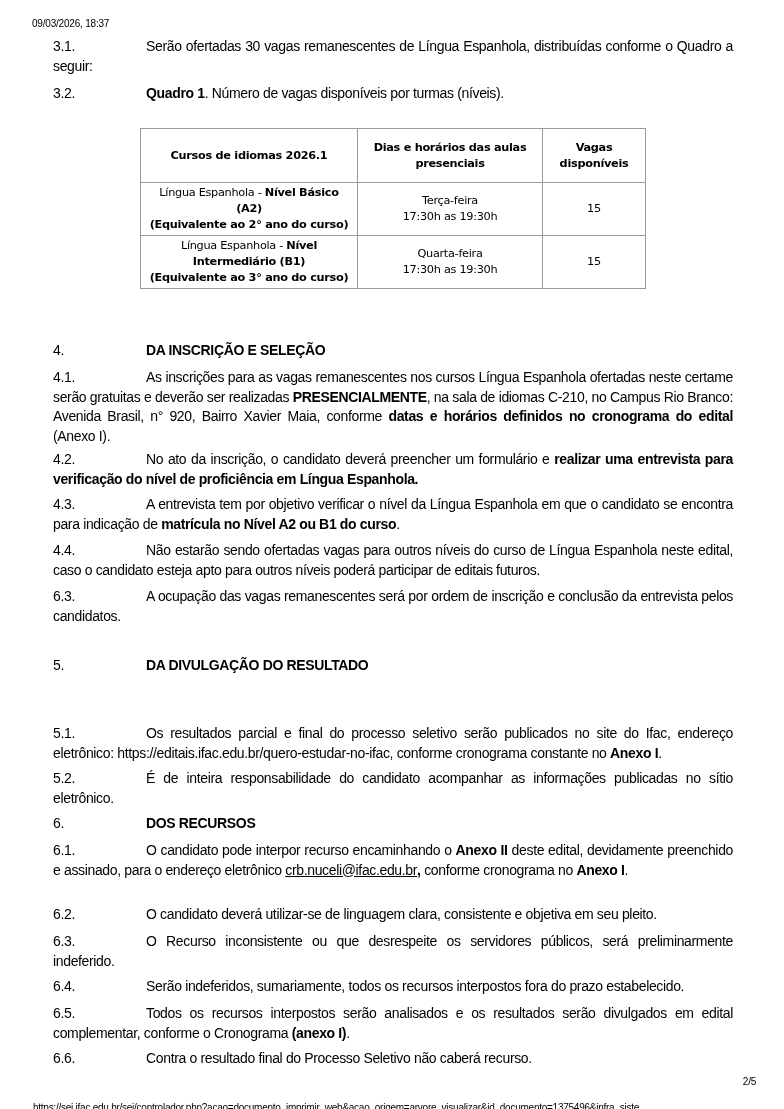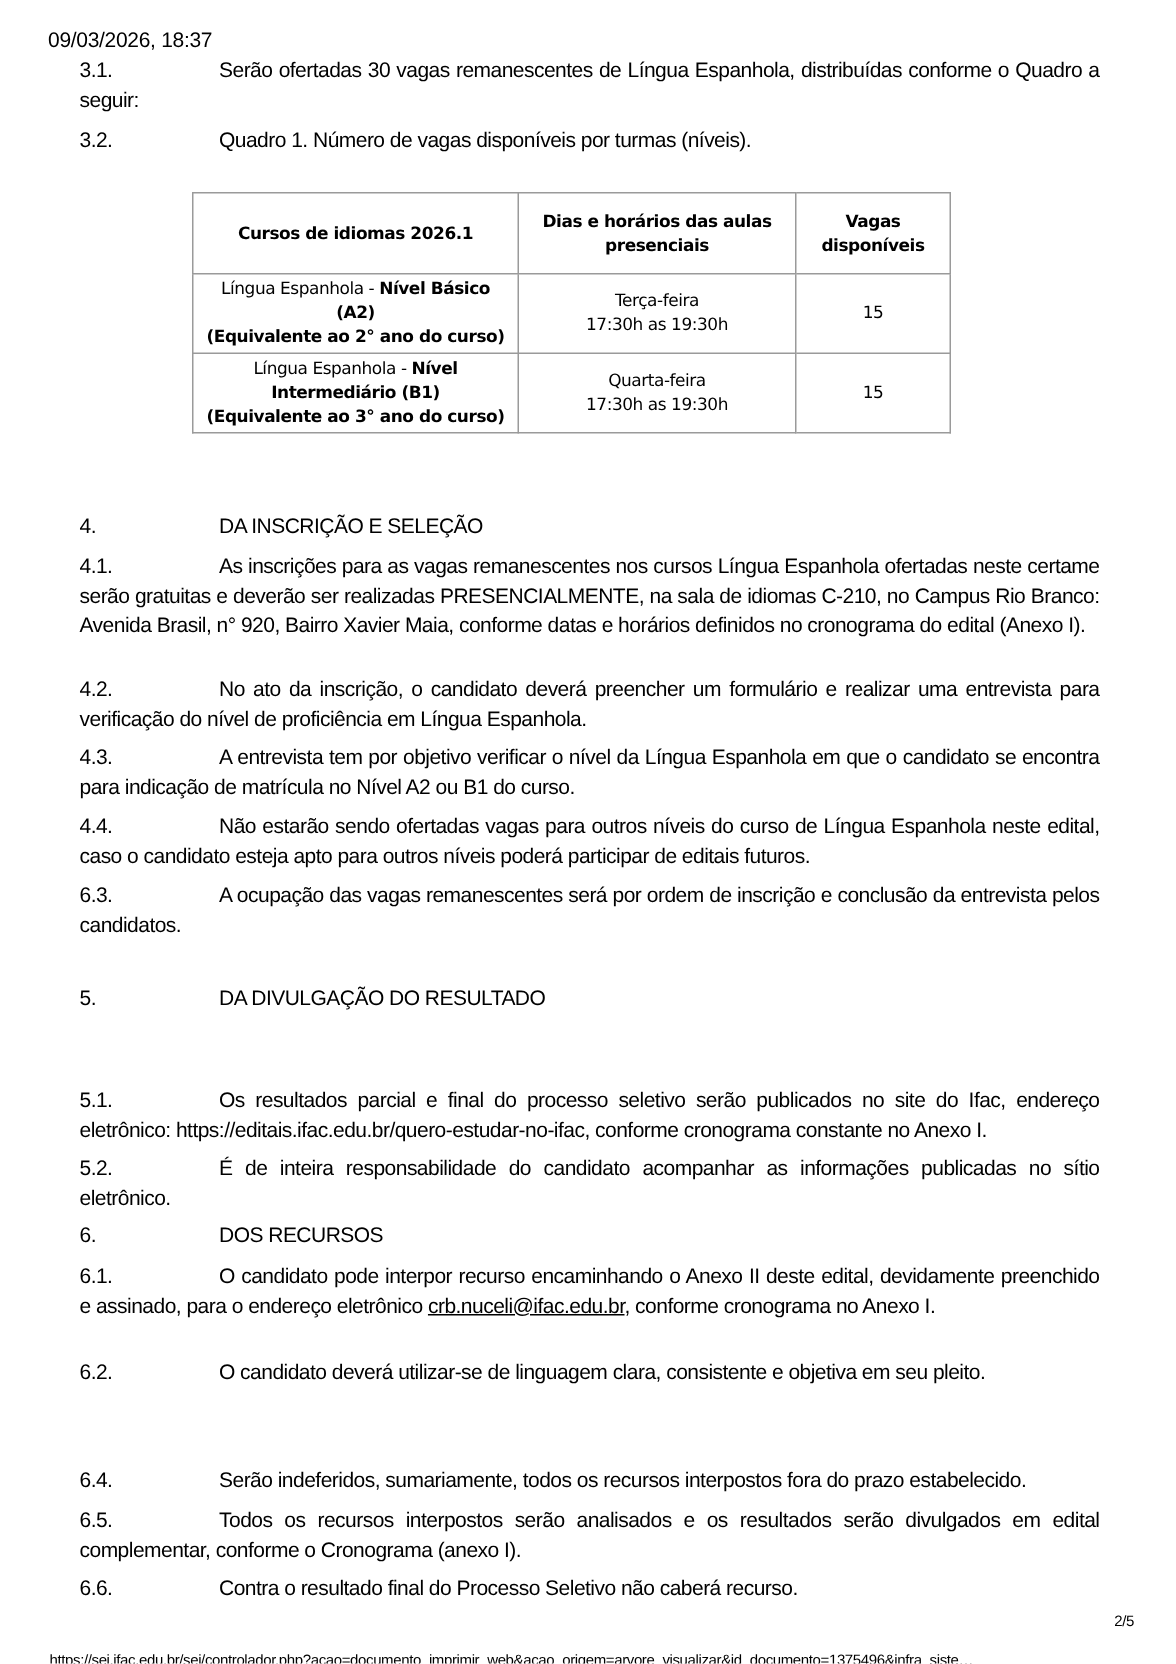--- a/index.html
+++ b/index.html
@@ -1,31 +1,31 @@
 <!DOCTYPE html>
 <html><head>
 <meta charset="utf-8">
 <style>
   html, body { margin:0; padding:0; background:#ffffff; }
   body { width:784px; height:1109px; position:relative; overflow:hidden; color:#000; }
   .hdr { position:absolute; top:18px; left:0; width:784px; height:14px;
-         font-family:"Liberation Sans", sans-serif; font-size:14px; letter-spacing:-0.2px; }
+         font-family:"Liberation Sans", sans-serif; font-size:10px; letter-spacing:-0.2px; }
   .hdr .date { position:absolute; left:32px; top:0; }
   .hdr .title { position:absolute; left:0; width:784px; text-align:center; top:0; }
   .ftr { position:absolute; top:1076px; left:0; width:784px; height:14px;
          font-family:"Liberation Sans", sans-serif; font-size:10px; letter-spacing:-0.25px; }
   .ftr .url { position:absolute; left:33px; top:0; white-space:nowrap;margin-top:26px; }
   .ftr .page { position:absolute; right:28px; top:0;text-align:right; }
   .doc { position:absolute; left:53px; width:680px; font-family:"Liberation Sans Narrow","Liberation Sans", sans-serif;
          font-size:14px; line-height:19.5px; }
   .p { position:absolute; left:0; width:680px; text-align:justify; margin:0; letter-spacing:-0.35px; }
   .p .num { display:inline-block; width:93px; }
-  .p b { font-weight:normal; }
+  .p b { font-weight:bold; }
   .p .u { text-decoration:underline; }
-  table.q { position:absolute; left:128px; top:128px; width:506px; border-collapse:collapse;
+  table.q { position:absolute; left:140px; top:128px; width:506px; border-collapse:collapse;
             font-family:"DejaVu Sans", sans-serif; font-size:11.3px; line-height:16px; letter-spacing:-0.3px; }
   table.q td, table.q th { border:1px solid #9a9a9a; text-align:center; vertical-align:middle; padding:0 4px; }
   table.q th { font-weight:bold; height:53px; }
   table.q td { height:52px; }
   table.q .c1 { width:208px; }
   table.q .c2 { width:176px; }
 </style>
 </head>
 <body>
 
@@ -57,20 +57,21 @@
   <p class="p" style="top:724px"><span class="num">5.1.</span><span>Os resultados parcial e final do processo seletivo serão publicados no site do Ifac, endereço eletrônico: https://editais.ifac.edu.br/quero-estudar-no-ifac, conforme cronograma constante no </span><b>Anexo I</b><span>.</span></p>
 
   <p class="p" style="top:769px"><span class="num">5.2.</span><span>É de inteira responsabilidade do candidato acompanhar as informações publicadas no sítio eletrônico.</span></p>
 
   <p class="p" style="top:814px"><span class="num">6.</span><b>DOS RECURSOS</b></p>
 
   <p class="p" style="top:841px"><span class="num">6.1.</span><span>O candidato pode interpor recurso encaminhando o </span><b>Anexo II</b><span> deste edital, devidamente preenchido e assinado, para o endereço eletrônico </span><span class="u">crb.nuceli@ifac.edu.br</span><b>,</b><span> conforme cronograma no </span><b>Anexo I</b><span>.</span></p>
 
   <p class="p" style="top:905px"><span class="num">6.2.</span><span>O candidato deverá utilizar-se de linguagem clara, consistente e objetiva em seu pleito.</span></p>
 
+  <p class="p" style="top:932px"><span class="num">6.3.</span><span>O Recurso inconsistente ou que desrespeite os servidores públicos, será preliminarmente indeferido.</span></p>
 
   <p class="p" style="top:977px"><span class="num">6.4.</span><span>Serão indeferidos, sumariamente, todos os recursos interpostos fora do prazo estabelecido.</span></p>
 
   <p class="p" style="top:1004px"><span class="num">6.5.</span><span>Todos os recursos interpostos serão analisados e os resultados serão divulgados em edital complementar, conforme o Cronograma </span><b>(anexo I)</b><span>.</span></p>
 
   <p class="p" style="top:1049px"><span class="num">6.6.</span><span>Contra o resultado final do Processo Seletivo não caberá recurso.</span></p>
 </div>
 
 <table class="q">
   <tbody>

